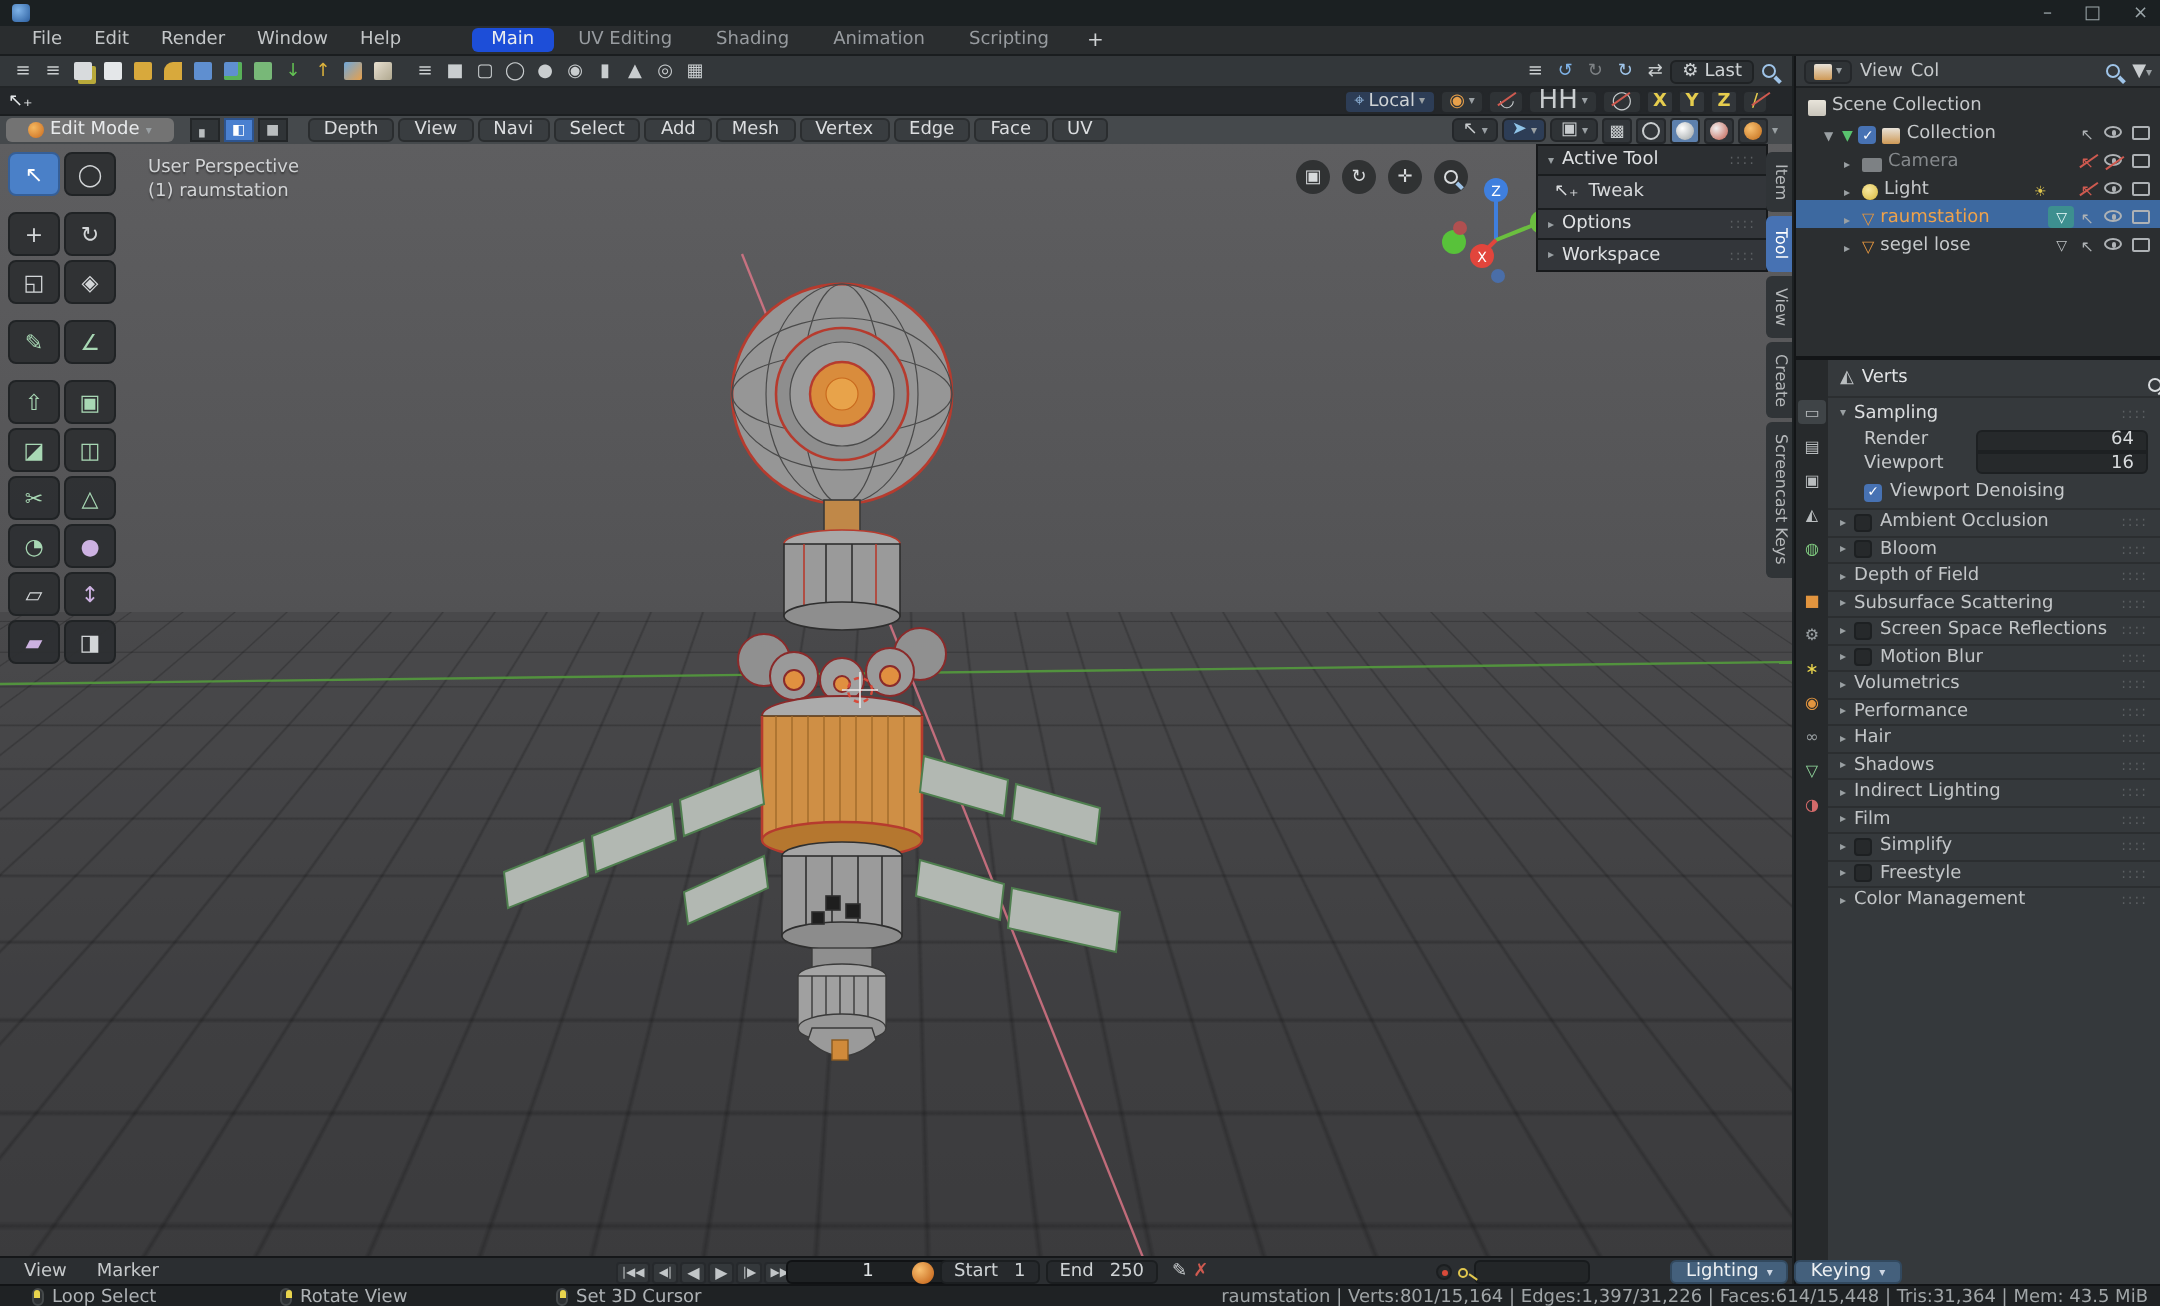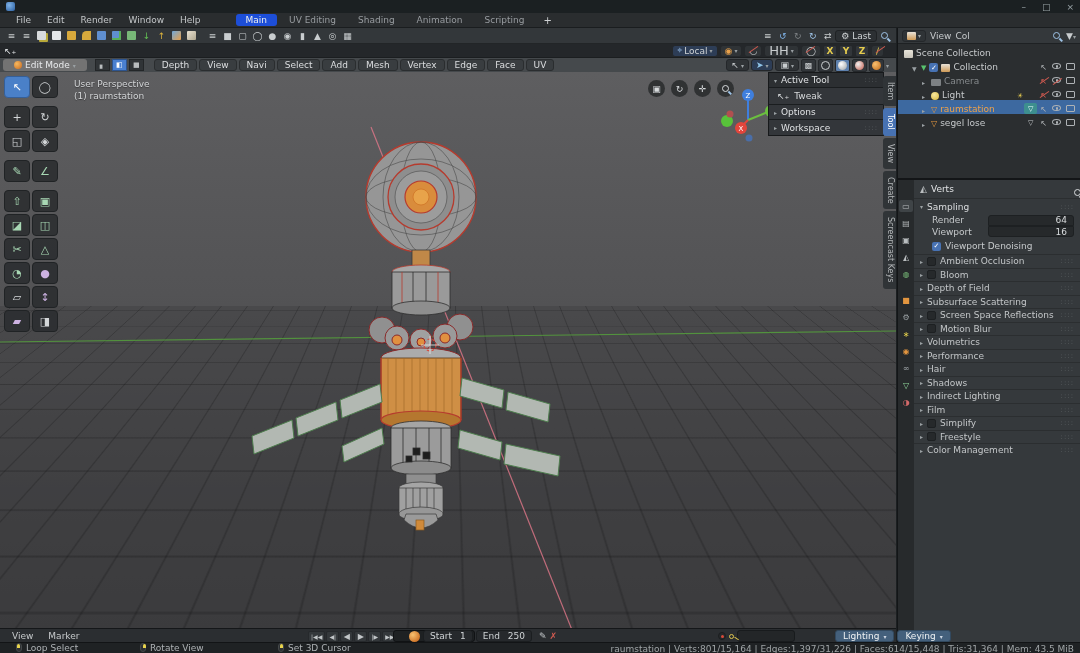--- a/index.html
+++ b/index.html
@@ -116,21 +116,21 @@
   .sefld{height:12px;background:#26292c;border:1px solid #1b1e20;border-radius:3px;display:flex;align-items:center;padding:0 6px;gap:8px;color:#cfd3d5;}
   .blubtn{height:12px;background:#44607c;border:1px solid #32495f;border-radius:3px;display:flex;align-items:center;padding:0 7px;gap:4px;color:#eef1f3;}
   .reckey{display:flex;align-items:center;gap:3px;}
   .recdot{width:8px;height:8px;border-radius:50%;background:#272a2c;border:1px solid #1b1e20;position:relative;}
   .recdot::after{content:"";position:absolute;left:2px;top:2px;width:3px;height:3px;border-radius:50%;background:#d84a3a;}
   .keyico{width:5px;height:5px;border:1.3px solid #e0c64e;border-radius:50%;position:relative;}
   .keyico::after{content:"";position:absolute;left:4px;top:3px;width:5px;height:1.3px;background:#e0c64e;transform:rotate(35deg);}
   .keyfld{width:58px;height:12px;background:#232628;border:1px solid #181b1d;border-radius:3px;}
   
   .status{left:0;top:642px;width:1080px;height:11px;background:#1f2224;border-top:1px solid #121416;color:#aeb2b5;}
-  .hint{position:absolute;top:0;height:11px;display:flex;gap:4px;}
+  .hint{position:absolute;top:0;height:11px;display:flex;align-items:center;gap:4px;}
   .mouse{width:6px;height:9px;border-radius:3px;background:#2e3133;border:1px solid #44484a;position:relative;}
   .mouse::after{content:"";position:absolute;top:0;width:3px;height:4px;border-radius:2px 2px 0 0;background:#e8d44d;}
   .mouse.l::after{left:0;} .mouse.m::after{left:1.5px;} .mouse.r::after{right:0;}
   .stats{position:absolute;right:6px;top:0;height:11px;display:flex;align-items:center;color:#9fa4a6;}
   .eye{width:9px;height:6px;border:1px solid #aeb2b5;border-radius:50%;position:relative;}
   .eye::after{content:"";position:absolute;left:2.6px;top:1px;width:2.5px;height:2.5px;border-radius:50%;background:#aeb2b5;}
   .scrico{width:9px;height:7px;border:1px solid #aeb2b5;border-radius:1px;}
   .strike{position:relative;}
   .strike::before{content:"";position:absolute;left:-1px;top:3px;width:11px;height:1.2px;background:#cf5a50;transform:rotate(-35deg);z-index:2;}
 </style>
@@ -722,21 +722,21 @@
       <span class="pbtn" style="font-size:8px;">◀</span>
       <span class="pbtn" style="font-size:8px;">▶</span>
       <span class="pbtn">|▶</span>
       <span class="pbtn">▶▶|</span>
     </span>
     <span class="tl-abs" style="left:393px;">
       <span class="framefld">
           <span>1</span>
         </span>
     </span>
-    <span class="tl-abs" style="left:409px;">
+    <span class="tl-abs" style="left:456px;">
       <span class="autokey"></span>
       <span class="sefld">
         <span>Start</span>
           <span>1</span>
       </span>
       <span class="sefld">
         <span>End</span>
           <span>250</span>
       </span>
       <span style="color:#c9cdcf;margin-left:4px;">✎</span>

